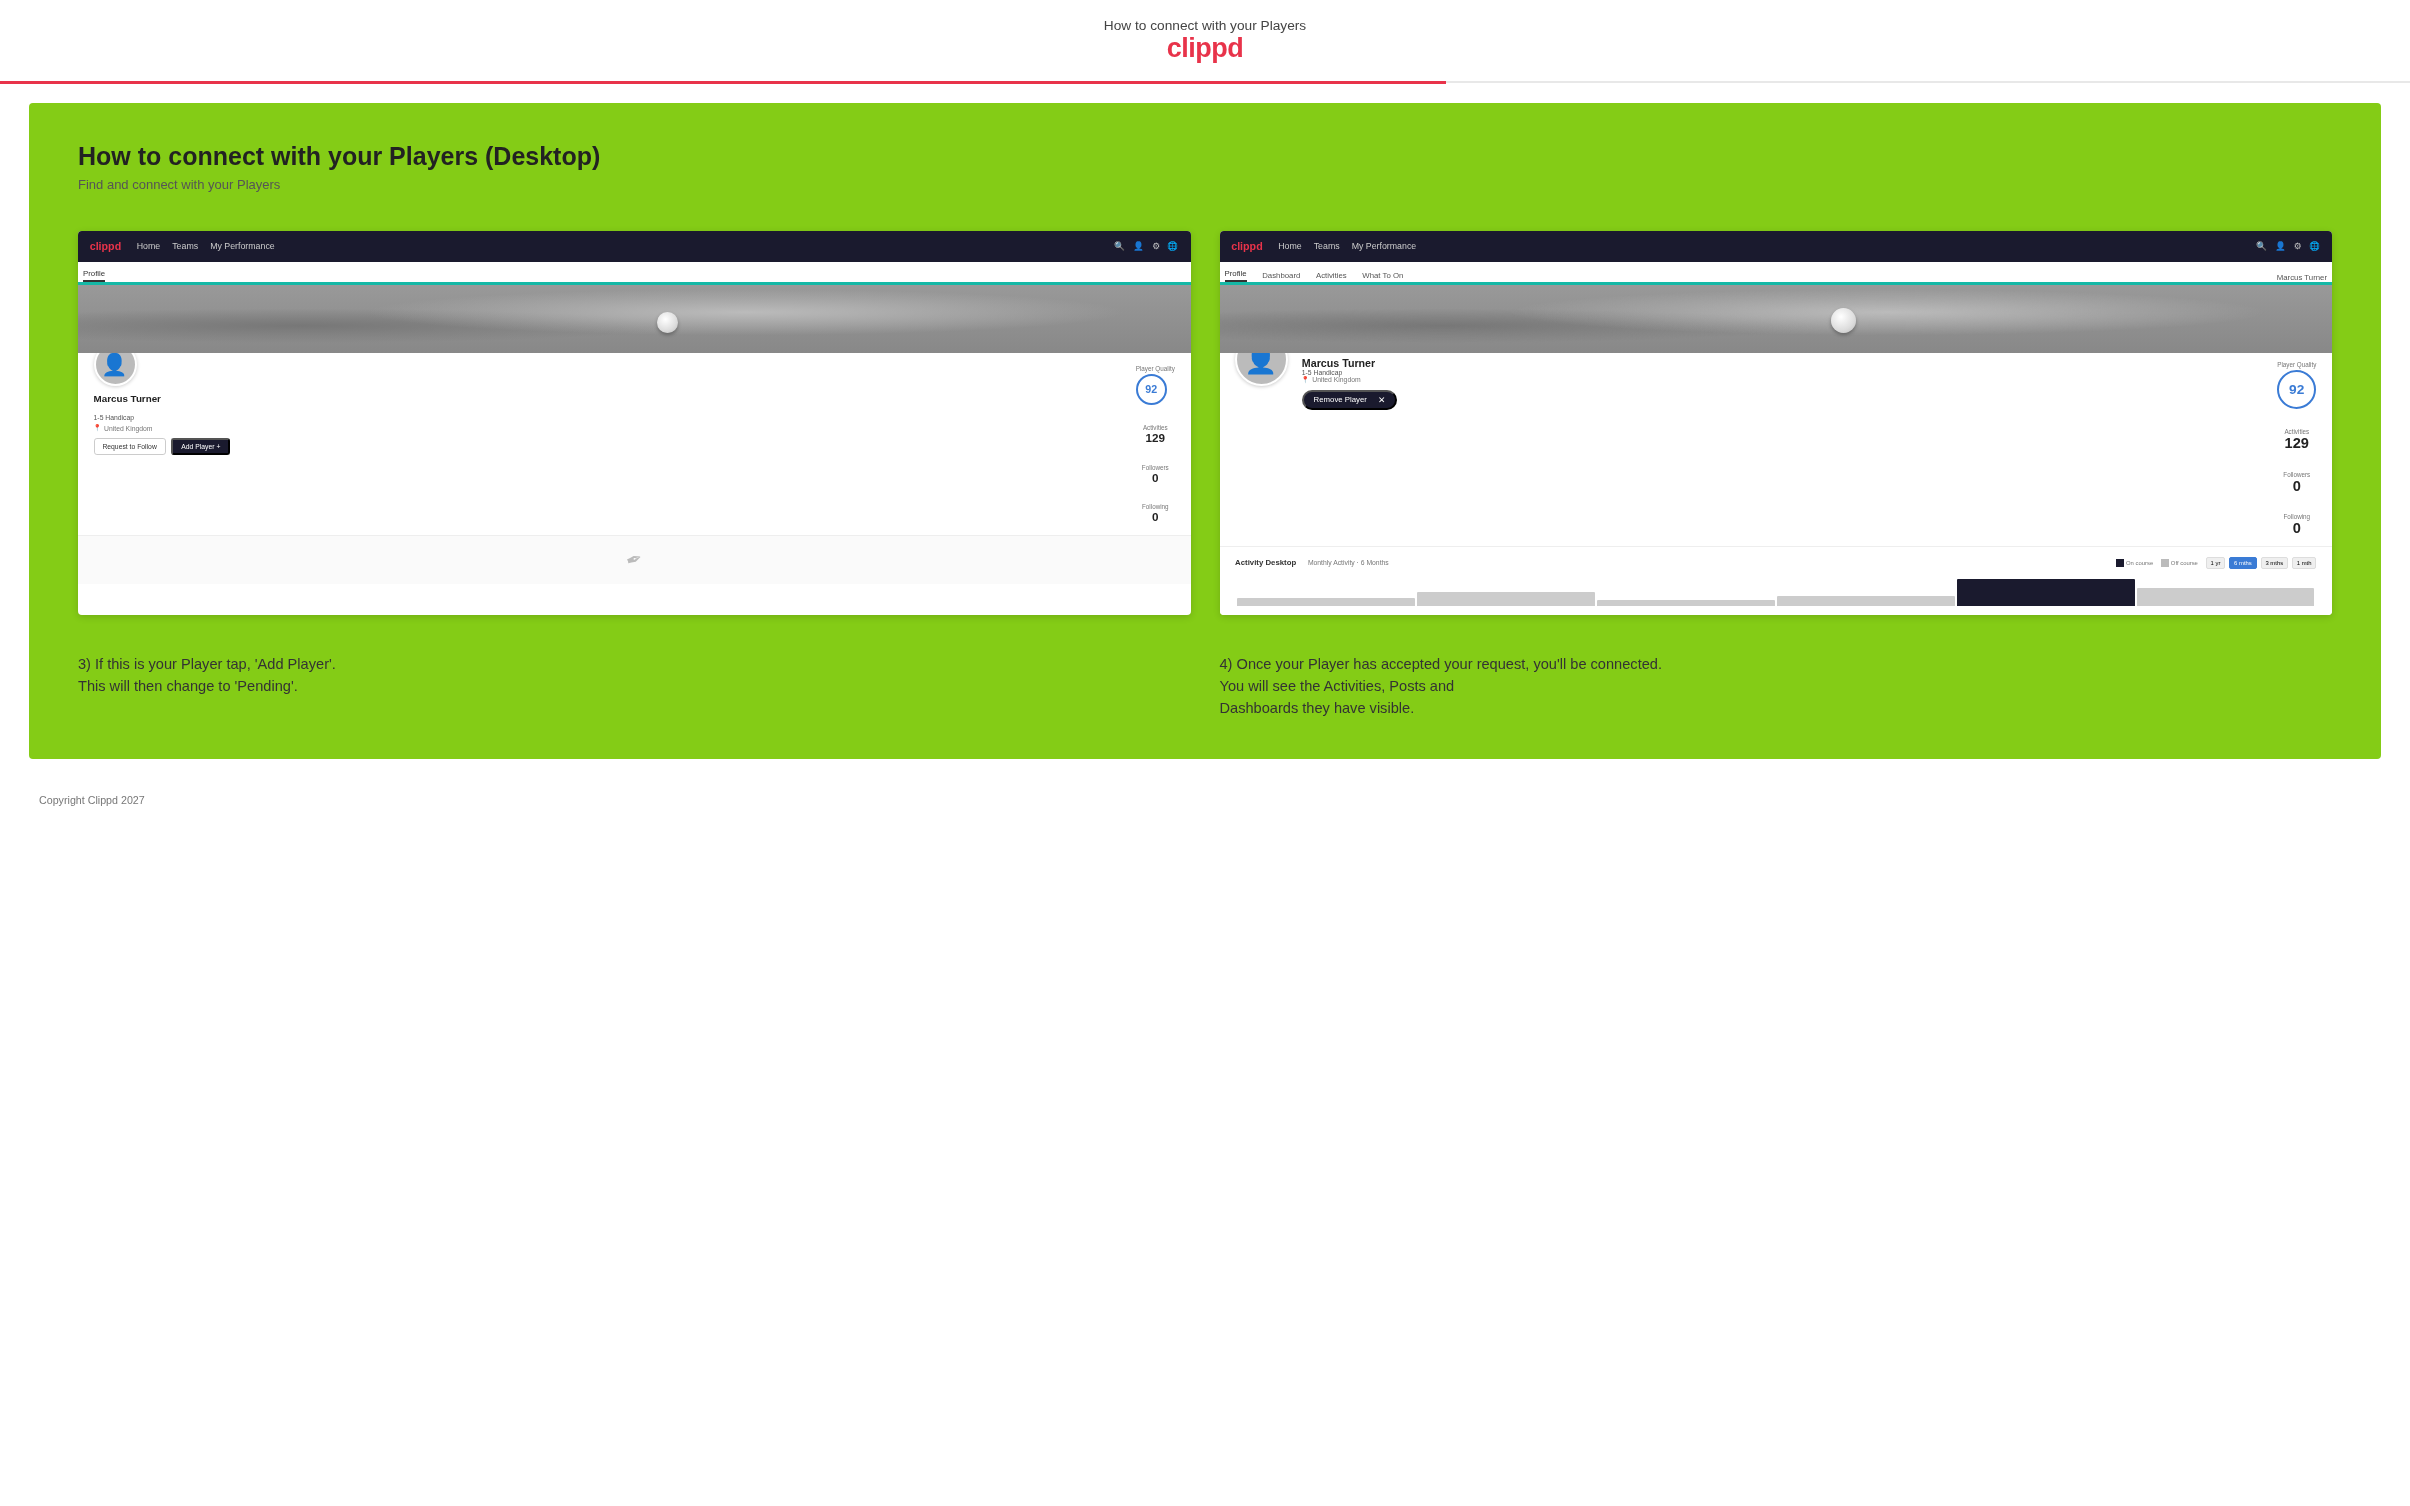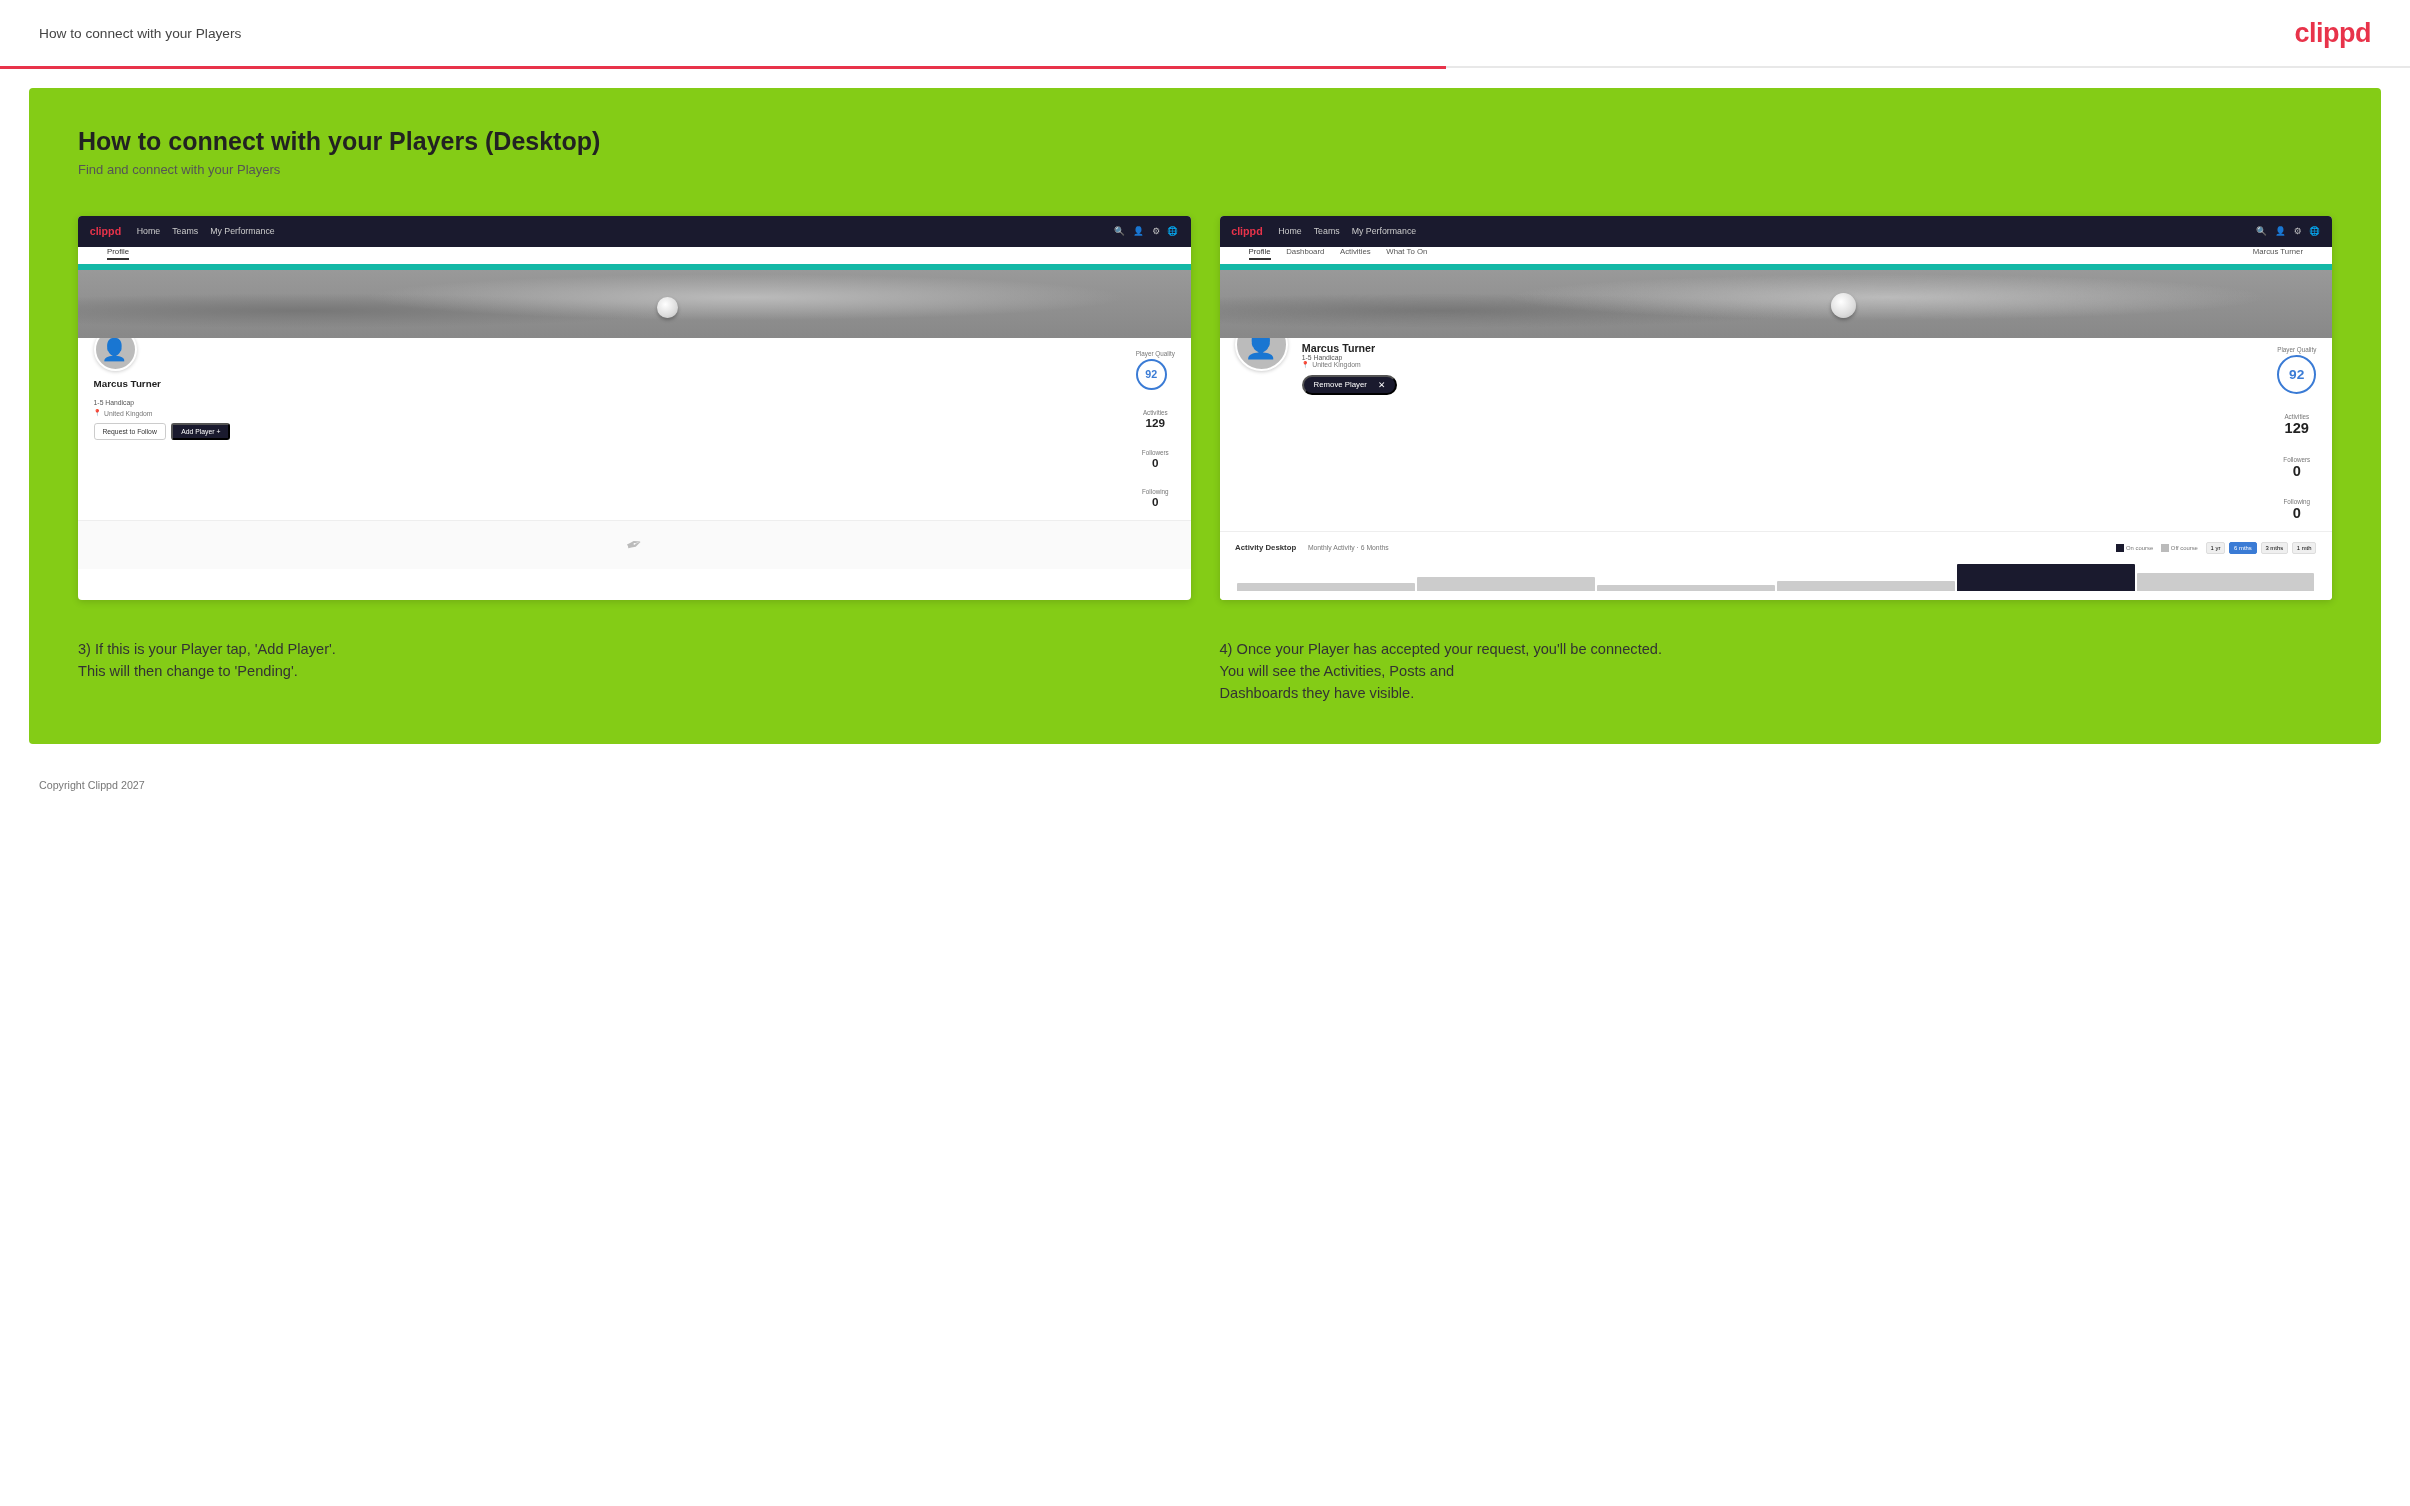--- a/index.html
+++ b/index.html
@@ -10,20 +10,21 @@
     }
 
     
     .top-bar {
       display: flex;
       align-items: center;
       justify-content: space-between;
       padding: 17.6px 39px;
       border-bottom: 2px solid #e8e8e8;
       position: relative;
+      flex-direction: column;
     }
     .top-bar::after {
       content: '';
       position: absolute;
       bottom: -2.9px;
       left: 0;
       right: 0;
       height: 2.9px;
       background: linear-gradient(90deg, #e8334a 0%, #e8334a 60%, transparent 60%);
     }
@@ -102,26 +103,26 @@
       align-items: center;
     }
     .app-nav-icon {
       font-size: 8.8px;
       color: #ccc;
     }
 
     
     .app-tabs {
       background: #fff;
-      border-bottom: 6px solid #14b8a6;
-      display: flex;
-      padding: 0 29px;
+      border-bottom: 3px solid #14b8a6;
+      display: flex;
+      padding: 0 5px;
       gap: 15.6px;
       height: 23.4px;
-      align-items: flex-start;
+      align-items: flex-end;
     }
     .app-tab {
       font-size: 7.8px;
       color: #555;
       padding-bottom: 2px;
     }
     .app-tab.active {
       color: #333;
       border-bottom: 2px solid #333;
     }

